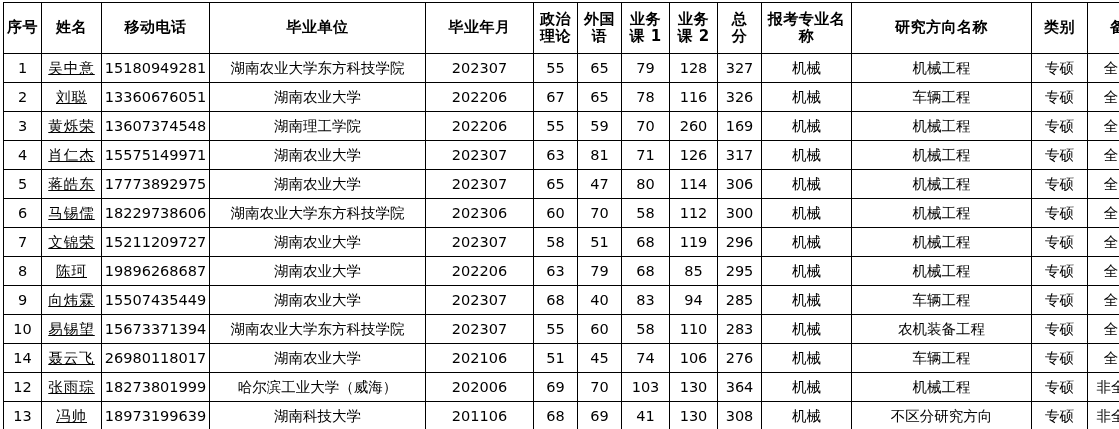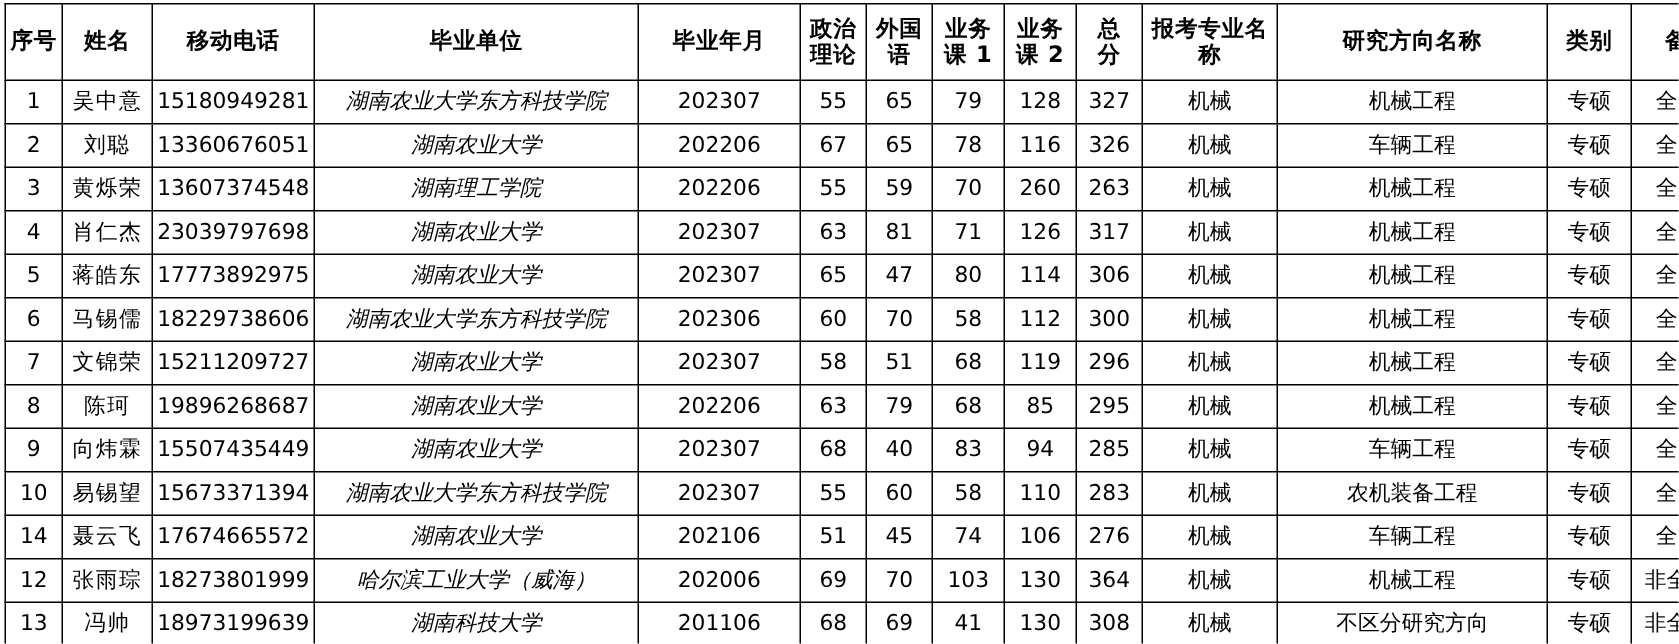--- a/index.html
+++ b/index.html
@@ -43,24 +43,24 @@
     height: 50px;
     font-size: 15px;
     letter-spacing: 0.5px;
   }
   .hdr-two {
     display: block;
     line-height: 1.15;
   }
   td.name-cell {
     letter-spacing: 1px;
+    text-decoration: underline;
   }
   td.unit-cell {
     font-size: 14px;
-    font-style: italic;
   }
   td.num-cell {
     font-family: "DejaVu Sans", "Liberation Sans", sans-serif;
     font-size: 14.5px;
   }
   td.phone-cell {
     font-size: 14.5px;
   }
   td.dir-cell {
     font-size: 14.5px;
@@ -190,30 +190,30 @@
         <tr>
           <td class="num-cell">3</td>
           <td class="name-cell">黄烁荣</td>
           <td class="phone-cell">13607374548</td>
           <td class="unit-cell">湖南理工学院</td>
           <td class="num-cell">202206</td>
           <td class="num-cell">55</td>
           <td class="num-cell">59</td>
           <td class="num-cell">70</td>
           <td class="num-cell">260</td>
-          <td class="num-cell">263</td>
+          <td class="num-cell">169</td>
           <td>机械</td>
           <td class="dir-cell">机械工程</td>
           <td>专硕</td>
           <td>全日制</td>
         </tr>
         <tr>
           <td class="num-cell">4</td>
           <td class="name-cell">肖仁杰</td>
-          <td class="phone-cell">23039797698</td>
+          <td class="phone-cell">15575149971</td>
           <td class="unit-cell">湖南农业大学</td>
           <td class="num-cell">202307</td>
           <td class="num-cell">63</td>
           <td class="num-cell">81</td>
           <td class="num-cell">71</td>
           <td class="num-cell">126</td>
           <td class="num-cell">317</td>
           <td>机械</td>
           <td class="dir-cell">机械工程</td>
           <td>专硕</td>
@@ -311,21 +311,21 @@
           <td class="num-cell">110</td>
           <td class="num-cell">283</td>
           <td>机械</td>
           <td class="dir-cell">农机装备工程</td>
           <td>专硕</td>
           <td>全日制</td>
         </tr>
         <tr>
           <td class="num-cell">14</td>
           <td class="name-cell">聂云飞</td>
-          <td class="phone-cell">17674665572</td>
+          <td class="phone-cell">26980118017</td>
           <td class="unit-cell">湖南农业大学</td>
           <td class="num-cell">202106</td>
           <td class="num-cell">51</td>
           <td class="num-cell">45</td>
           <td class="num-cell">74</td>
           <td class="num-cell">106</td>
           <td class="num-cell">276</td>
           <td>机械</td>
           <td class="dir-cell">车辆工程</td>
           <td>专硕</td>

